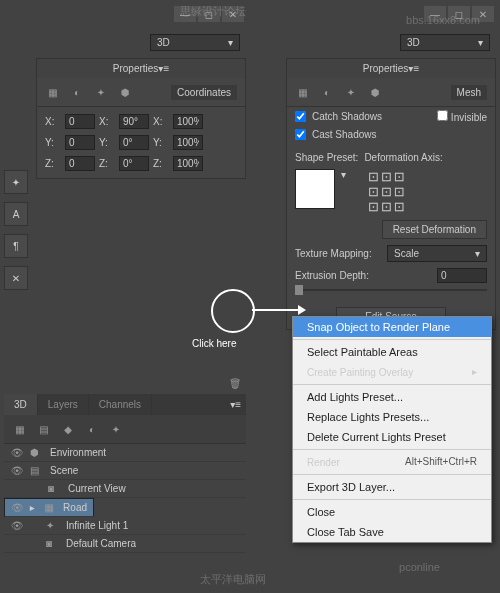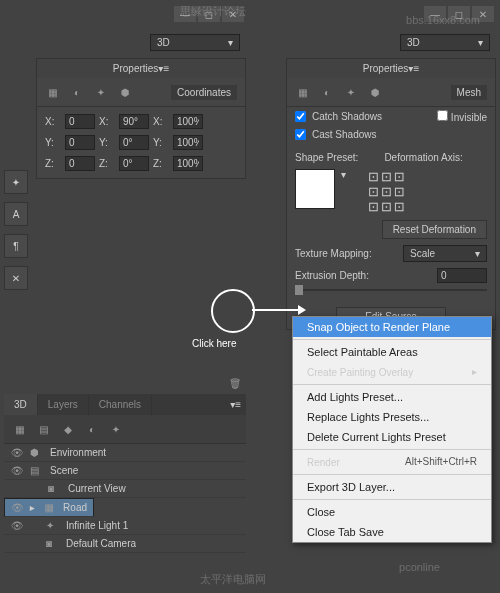--- a/index.html
+++ b/index.html
@@ -187,35 +187,35 @@
         <input type="checkbox" class="chk" checked="" style="">
         <span>Catch Shadows</span>
    <span style="margin-left:auto"><input type="checkbox" class="chk" style=""> <span>Invisible</span></span>
       </div>
   <div class="proprow">
         <input type="checkbox" class="chk" checked="" style="">
         <span>Cast Shadows</span>
       </div>
   <div class="proprow" style="margin-top:6px">
         <span>Shape Preset:</span>
-        <span style="margin-left:20px">Deformation Axis:</span>
+        <span style="">Deformation Axis:</span>
       </div>
   <div class="proprow" style="align-items:flex-start">
    <div class="swatch"></div>
         <span>▾</span>
    <div style="margin-left:16px">
     <div style="letter-spacing:2px;font-size:13px">⊡⊡⊡<br>⊡⊡⊡<br>⊡⊡⊡</div>
    </div>
   </div>
   <div class="proprow" style="justify-content:flex-end">
         <div class="btn">Reset Deformation</div>
       </div>
   <div class="proprow">
         <span>Texture Mapping:</span>
-        <div class="sel" style="width:84px;margin-left:auto">
+        <div class="sel" style="width:100px;margin-left:auto">
           <span>Scale</span>
           <span>▾</span>
         </div>
       </div>
   <div class="proprow">
         <span>Extrusion Depth:</span>
         <input class="cinput" style="width: 50px; margin-left: auto;" value="0">
       </div>
   <div class="proprow">
         <div style="flex:1;height:2px;background:#333;position:relative">

